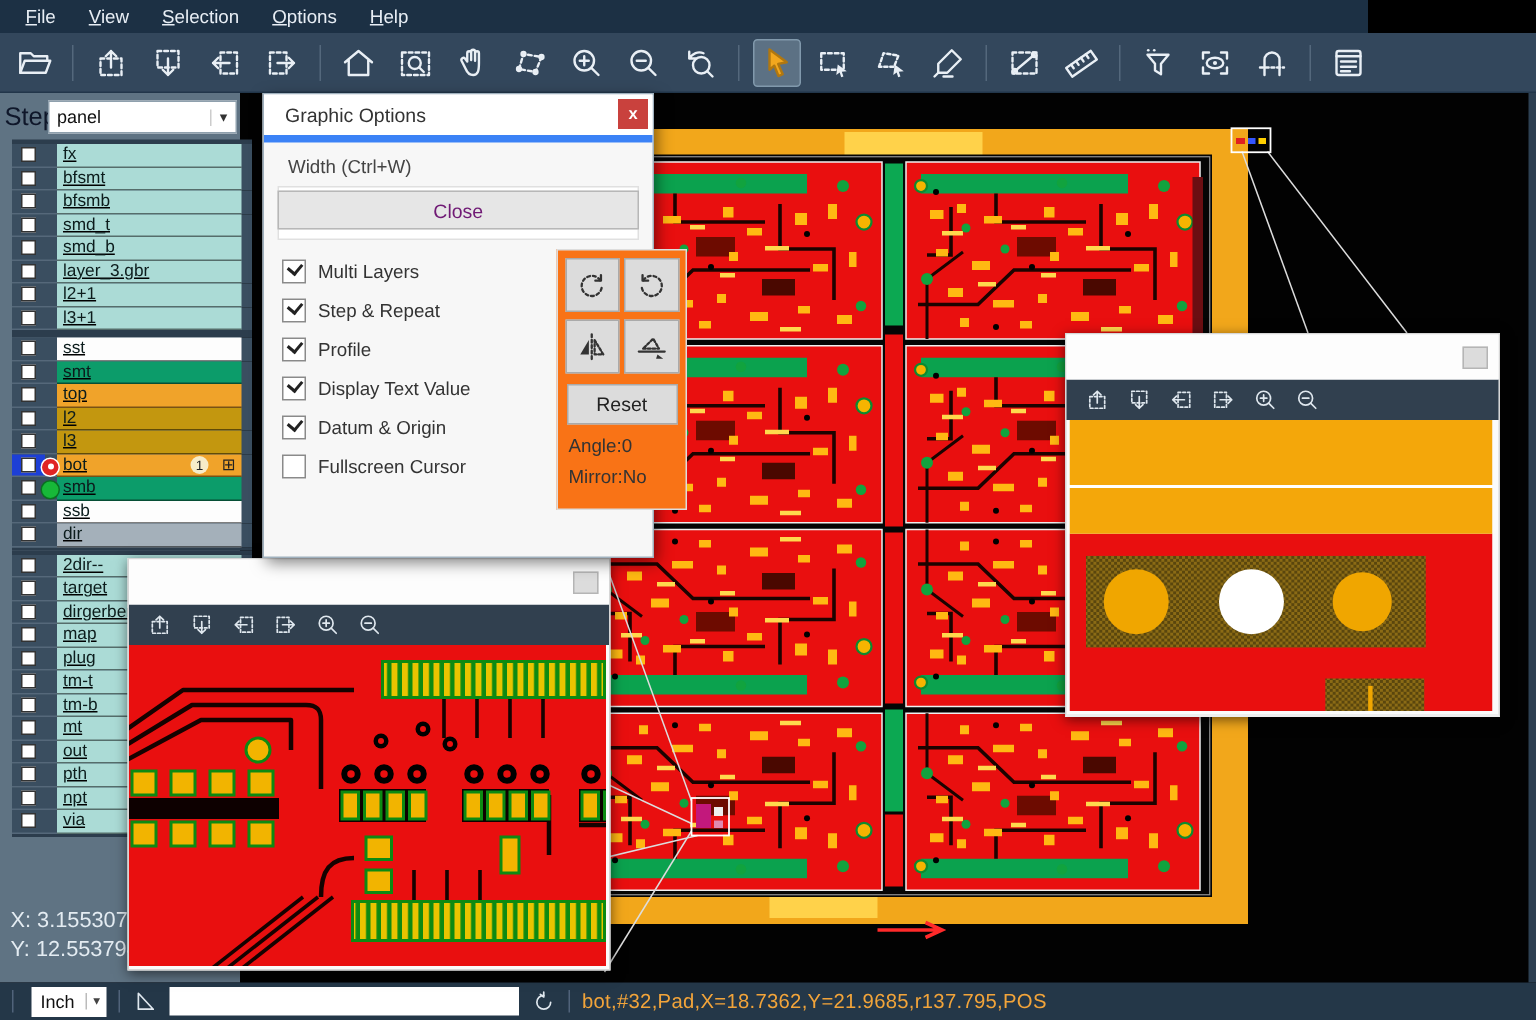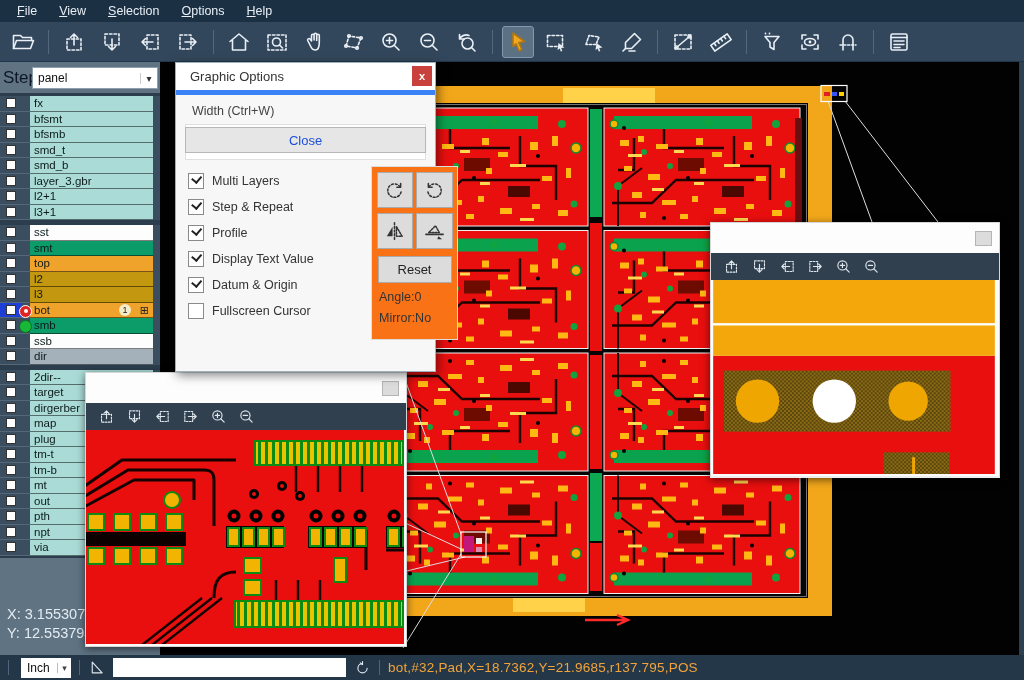--- a/index.html
+++ b/index.html
@@ -1,38 +1,38 @@
 <!DOCTYPE html>
 <html><head>
 <meta charset="utf-8">
 <style>
   html,body{margin:0;padding:0;background:#111;}
   #app{position:relative;width:1024px;height:680px;background:#000;overflow:hidden;
        font-family:"Liberation Sans","DejaVu Sans",sans-serif;-webkit-font-smoothing:antialiased;}
   
-  #menubar{position:absolute;left:0;top:0;width:1024px;height:22px;background:#1c3044;
+  #menubar{position:absolute;left:0;top:0;width:912px;height:22px;background:#1c3044;
            display:flex;align-items:center;padding-left:6px;box-sizing:border-box;}
   .menu-item{color:#e8eef5;font-size:12.5px;padding:0 11px;line-height:22px;cursor:default;}
   .menu-item u{text-decoration:underline;}
   
   #toolbar{position:absolute;left:0;top:22px;width:1024px;height:40px;background:#33475c;
            display:flex;align-items:center;padding-left:4px;box-sizing:border-box;border-bottom:1px solid #22364a;}
   .tb-btn{width:30px;height:30px;margin:0 3px;border-radius:3px;display:flex;align-items:center;justify-content:center;
           color:#e9eff5;background:transparent;border:1px solid transparent;}
   .tb-btn svg{width:24px;height:24px;}
   .tb-btn.active{background:#5c7184;border:1px solid #8199ac;}
   .tb-sep{width:1px;height:24px;background:#54687c;margin:0 6px;}
   
   #sidebar{position:absolute;left:0;top:62px;width:160px;height:593px;background:#5f7383;z-index:2;}
   #step-row{display:flex;align-items:center;height:28px;padding:2px 2px 2px 3px;}
   #step-label{color:#0f172a;font-size:17px;width:29px;}
   #step-select{flex:1;height:22px;background:#fff;border:1px solid #8fa0ad;display:flex;align-items:center;
                font-size:12px;color:#111;padding-left:5px;box-sizing:border-box;}
   #step-select .chev{margin-left:auto;width:16px;text-align:center;color:#333;font-size:10px;border-left:1px solid #ccc;}
-  #layer-list{position:absolute;left:0;top:31px;width:160px;}
+  #layer-list{position:absolute;left:8px;top:31px;width:160px;text-decoration:underline;}
   .layer-group{border-top:3px solid #2c3d4d;border-bottom:2px solid #2c3d4d;}
   .layer-row{display:flex;align-items:center;height:15.5px;position:relative;background:#3a4e60;}
   .cbx-cell{width:22px;height:100%;display:flex;align-items:center;justify-content:center;
             border-bottom:1px solid #55687a;box-sizing:border-box;}
   .cbx-cell.sel{background:#1d3fd6;}
   .layer-cbx{width:10px;height:10px;background:#fff;border:1px solid #333;box-sizing:border-box;}
   .dot-slot{width:8px;height:100%;border-bottom:1px solid #55687a;box-sizing:border-box;}
   .layer-dot{position:absolute;left:19px;top:2px;width:11px;height:11px;border-radius:50%;z-index:3;}
   .layer-dot.red{background:#e02424;box-shadow:inset 0 0 0 2.5px #e02424;border:1px solid #fff;}
   .layer-dot.red::after{content:"";position:absolute;left:3.5px;top:3.5px;width:4px;height:4px;background:#fff;border-radius:50%;}
@@ -84,21 +84,21 @@
                  border-bottom:2px solid #222;transform:rotate(-50deg);}
   #right-panel{position:absolute;left:163px;top:6px;width:87px;height:174px;background:#f97316;border:1px solid #ddd;box-sizing:border-box;margin-left:32px;}
   .xf-row{display:flex;margin:5px 3px 0 3px;}
   .xf-btn{width:36px;height:34px;background:#dcdcdc;border:1px solid #aaa;margin:0 1.5px;display:flex;
           align-items:center;justify-content:center;color:#333;}
   .xf-btn svg{width:23px;height:23px;}
   #reset-btn{margin:7px auto 0 auto;display:block;width:74px;height:27px;background:#dcdcdc;border:1px solid #aaa;
              font-size:13px;color:#222;font-family:inherit;}
   #angle-text,#mirror-text{font-size:12.5px;color:#333;margin:7px 0 0 7px;}
   #close-btn{position:absolute;left:9px;bottom:7px;width:241px;height:26px;background:#e6e6e6;border:1px solid #b7b7b7;
-             font-size:13px;color:#1d4ed8;font-family:inherit;}
+             font-size:13px;color:#701a75;font-family:inherit;}
   
   #statusbar{position:absolute;left:0;top:655px;width:1024px;height:25px;background:#243748;display:flex;
              align-items:center;z-index:3;}
   .sb-sep{width:1px;height:15px;background:#50637a;margin:0 8px;}
   #unit-select{width:50px;height:20px;background:#fff;display:flex;align-items:center;font-size:12px;color:#111;
                padding-left:6px;box-sizing:border-box;margin-left:4px;}
   #unit-select .chev{margin-left:auto;font-size:9px;color:#444;border-left:1px solid #bbb;width:13px;text-align:center;}
   .sb-icon{color:#dfe7ee;display:flex;align-items:center;}
   .sb-icon svg{width:17px;height:17px;}
   #cmd-input{width:225px;height:19px;background:#fff;border:none;margin-left:8px;font-size:12px;padding:0 4px;}

